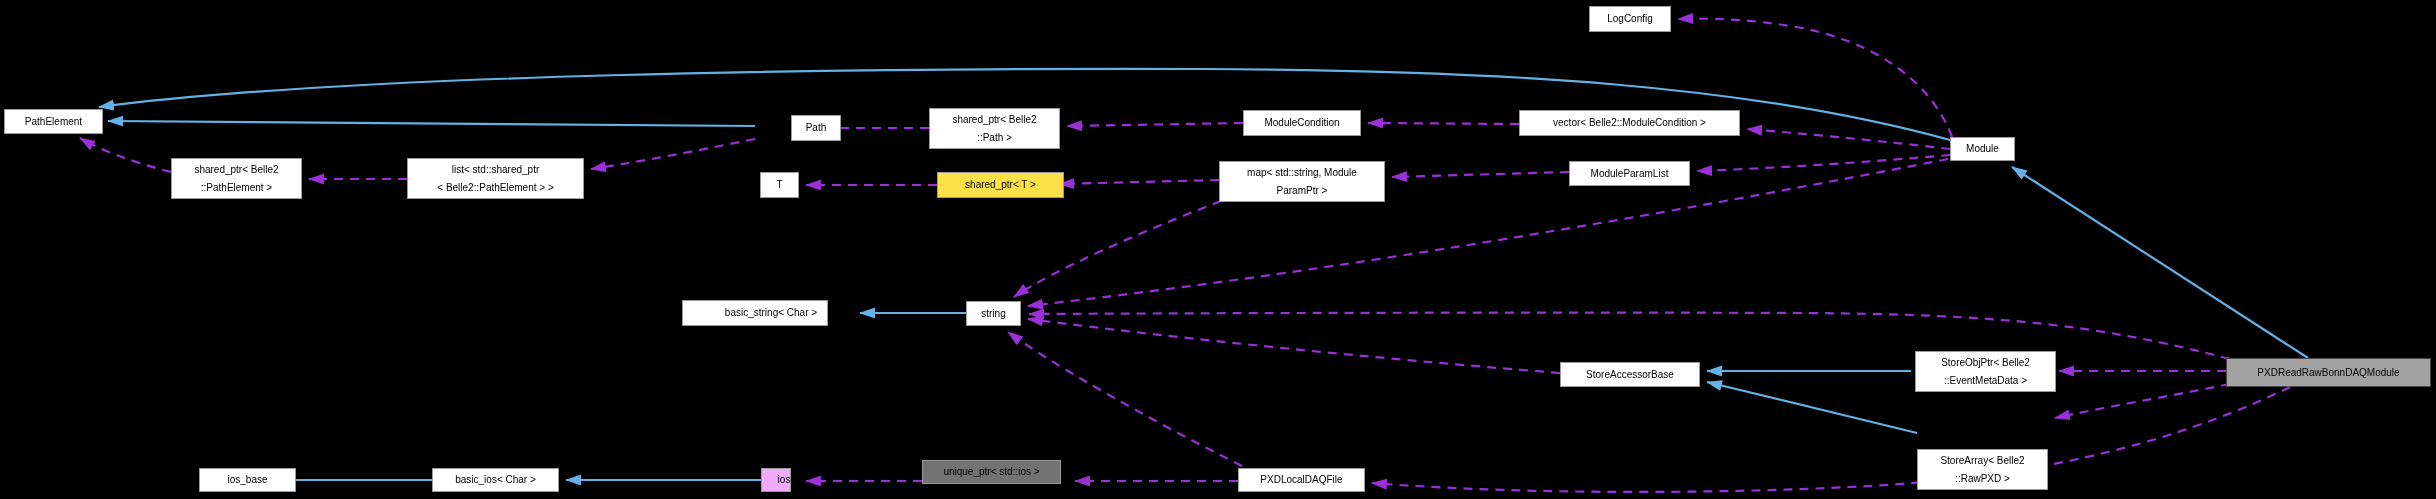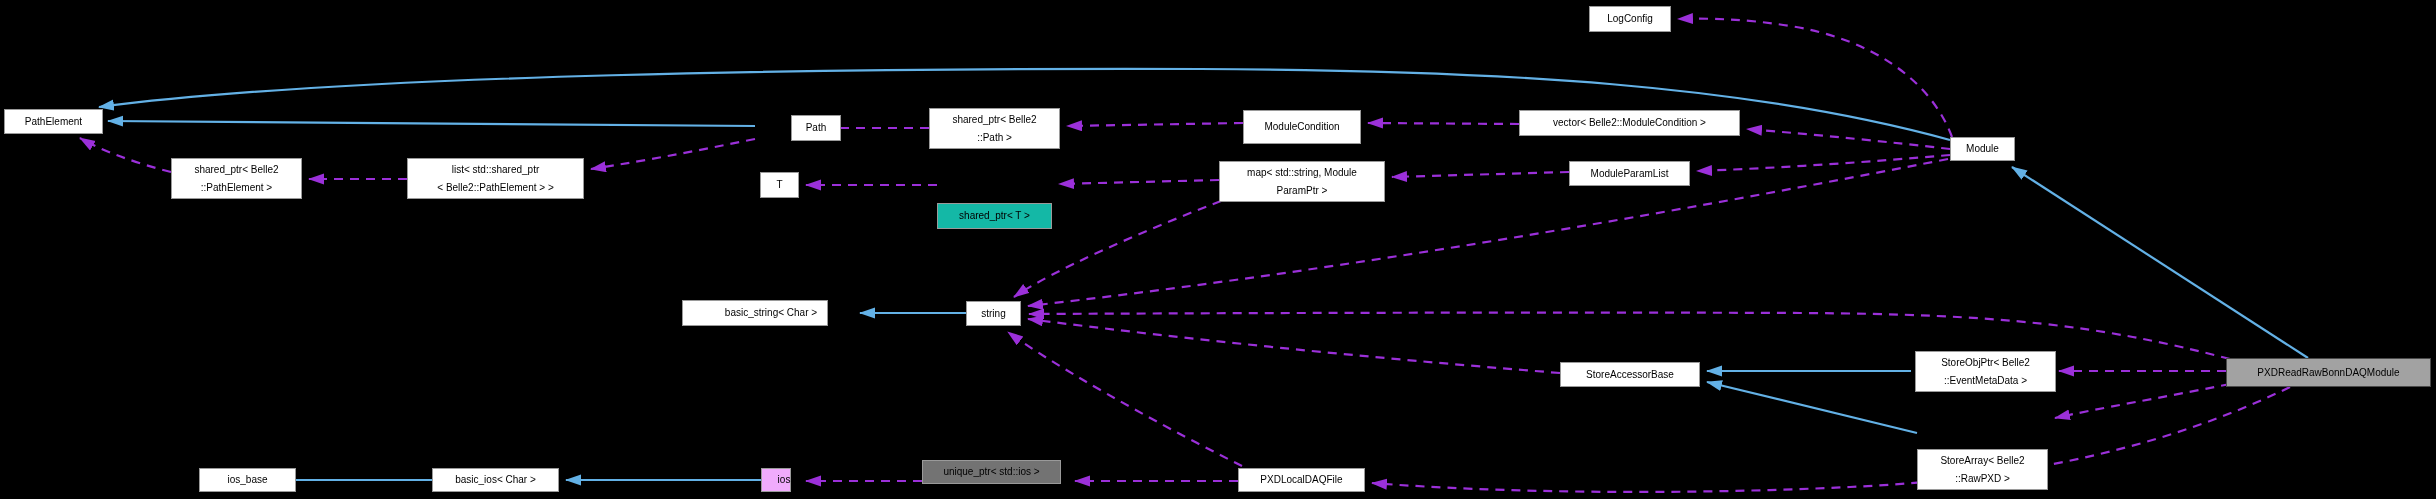--- a/index.html
+++ b/index.html
@@ -108,24 +108,24 @@
     <div class="node" style="left: 755px; top: 115px; width: 50px; height: 26px; background: rgb(255, 255, 255); border: 1.5px solid rgb(154, 154, 154); margin-left: 36px;">
       <span class="lbl-line">Path</span>
     </div>
     <div class="node" style="left: 760px; top: 172px; width: 39px; height: 26px; background: rgb(255, 255, 255); border: 1.5px solid rgb(154, 154, 154);">
       <span class="lbl-line">T</span>
     </div>
     <div class="node" style="left: 929px; top: 108px; width: 131px; height: 41px; background: rgb(255, 255, 255); border: 1.5px solid rgb(154, 154, 154);">
       <span class="lbl-line">shared_ptr&lt; Belle2</span>
       <span class="lbl-line">::Path &gt;</span>
     </div>
-    <div class="node" style="left: 937px; top: 172px; width: 115px; height: 26px; background: #14b8a6; border: 1.5px solid rgb(154, 154, 154); margin-top: 31px;">
+    <div class="node" style="left: 937px; top: 172px; width: 127px; height: 26px; background: #fde047; border: 1.5px solid rgb(154, 154, 154);">
       <span class="lbl-line">shared_ptr&lt; T &gt;</span>
     </div>
-    <div class="node" style="left: 1243px; top: 110px; width: 118px; height: 34px; background: rgb(255, 255, 255); border: 1.5px solid rgb(154, 154, 154);">
+    <div class="node" style="left: 1243px; top: 110px; width: 118px; height: 26px; background: rgb(255, 255, 255); border: 1.5px solid rgb(154, 154, 154);">
       <span class="lbl-line">ModuleCondition</span>
     </div>
     <div class="node" style="left: 1219px; top: 161px; width: 166px; height: 41px; background: rgb(255, 255, 255); border: 1.5px solid rgb(154, 154, 154);">
       <span class="lbl-line">map&lt; std::string, Module</span>
       <span class="lbl-line">ParamPtr &gt;</span>
     </div>
     <div class="node" style="left: 1519px; top: 110px; width: 221px; height: 26px; background: rgb(255, 255, 255); border: 1.5px solid rgb(154, 154, 154);">
       <span class="lbl-line">vector&lt; Belle2::ModuleCondition &gt;</span>
     </div>
     <div class="node" style="left: 1569px; top: 161px; width: 121px; height: 25px; background: rgb(255, 255, 255); border: 1.5px solid rgb(154, 154, 154);">

